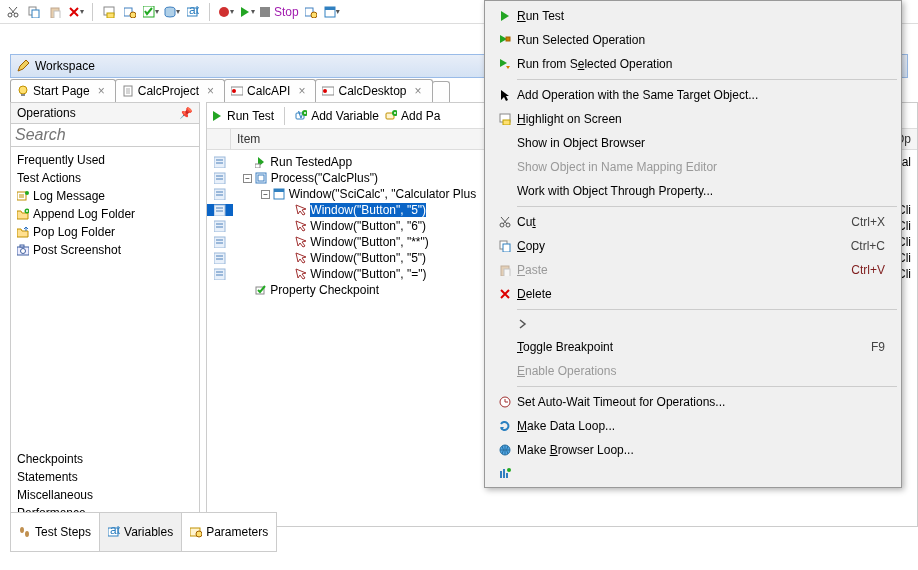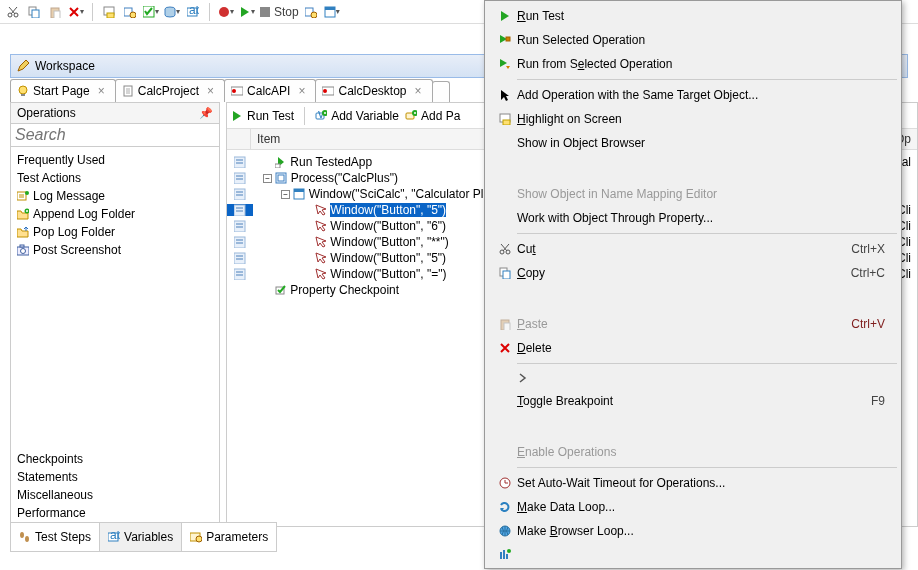--- a/index.html
+++ b/index.html
@@ -5,51 +5,51 @@
   * { box-sizing: border-box; margin: 0; padding: 0; font-family: "Segoe UI", Tahoma, sans-serif; font-size: 12px; }
   body { background: #fff; width: 918px; height: 570px; overflow: hidden; color: #000; position: relative; }
   .toolbar { height: 24px; display: flex; align-items: center; padding: 2px 4px; gap: 3px; border-bottom: 1px solid #ddd; }
   .tbtn { width: 18px; height: 18px; display: flex; align-items: center; justify-content: center; }
   .sep { width: 1px; height: 18px; background: #ccc; margin: 0 4px; }
   .workspace-header { margin: 30px 10px 0 10px; height: 24px; background: linear-gradient(#e8eef8, #d4e2f4); border: 1px solid #99bbe8; display: flex; align-items: center; padding: 0 6px; gap: 6px; }
   .tabbar { margin-left: 10px; display: flex; height: 24px; align-items: flex-end; }
   .tab { border: 1px solid #aaa; border-bottom: none; padding: 4px 10px 4px 6px; background: #fefefe; display: flex; align-items: center; gap: 4px; font-size: 12px; border-radius: 3px 3px 0 0; margin-right: -1px; }
   .tab .close { color: #888; margin-left: 4px; }
   .panels { display: flex; margin-left: 10px; }
-  .operations-panel { width: 210px; }
+  .operations-panel { width: 190px; }
   .panel-title { background: #f5f5f5; border: 1px solid #ccc; padding: 3px 6px; display: flex; align-items: center; justify-content: space-between; }
   .panel-titlemoves { color: #555; font-size: 11px; }
   .searchbox { border: 1px solid #ccc; display: flex; align-items: center; padding: 2px 4px; margin-top: -1px; }
   .searchbox input { border: none; outline: none; flex: 1; font-style: italic; color: #555; font-size: 16px; background: transparent; }
   .op-list { border: 1px solid #ccc; border-top: none; height: 380px; padding: 4px 0; display: flex; flex-direction: column; }
   .op-item { padding: 2px 6px; display: flex; align-items: center; gap: 4px; }
   .op-spacer { flex: 1; }
   .right-side { flex: 1; border: 1px solid #ccc; margin-left: 6px; }
   .test-toolbar { height: 26px; border-bottom: 1px solid #ddd; display: flex; align-items: center; padding: 0 4px; gap: 6px; }
   .test-toolbar .tb { display: flex; align-items: center; gap: 4px; }
   .headerrow { display: flex; background: #f5f5f5; border-bottom: 1px solid #ddd; }
   .headerrow div:first-child { width: 24px; border-right: 1px solid #ddd; }
   .headerrow div { padding: 3px 6px; color: #333; }
   .tree { padding: 4px 0; }
   .tree-row { display: flex; align-items: center; padding: 1px 0; white-space: nowrap; }
   .tree-row .gut { width: 26px; display:flex; justify-content:center; }
   .tree-row.selected span.label { background: #0a64c6; color: #fff; }
-  .bottom-tabs { display: flex; margin: 0 0 0 10px; height: 30px; }
+  .bottom-tabs { display: flex; margin: 0 0 0 10px; height: 40px; }
   .btab { border: 1px solid #ccc; padding: 2px 8px; display:flex; align-items:center; gap:4px; margin-right:-1px; background:#fff; }
   .btab.active { background: #f0f0f0; }
   .ctx-menu { position: absolute; left: 484px; top: 0; width: 418px; background: #f0f0f0; border: 1px solid #999; box-shadow: 2px 2px 6px rgba(0,0,0,0.3); padding: 3px 2px; }
   .ctx-item { display: flex; align-items: center; padding: 5px 6px; }
-  .ctx-item.disabled { color: #999; margin-top: 27px; }
+  .ctx-item.disabled { color: #999; }
   .ctx-item .icocol { width: 24px; display:flex; justify-content:center; }
   .ctx-item .txt { flex: 1; }
   .ctx-item .short { color: #444; padding-right: 8px; }
   .ctx-item.disabled .short { color: #7f1d1d; }
   .ctx-sep { height: 1px; background: #ccc; margin: 3px 2px 3px 30px; }
   .ul { text-decoration: underline; }
-  .stop-text { color:#404040; }
+  .stop-text { color:#a21caf; }
   .dropdown-arrow { font-size:8px; color:#555; }
   svg { display:block; }
 </style>
 </head>
 <body>
 
 <svg width="0" height="0" style="position:absolute">
   <defs>
     <g id="i-play">
         <path d="M2 1 L10 6 L2 11 Z" fill="#23a523"></path>

